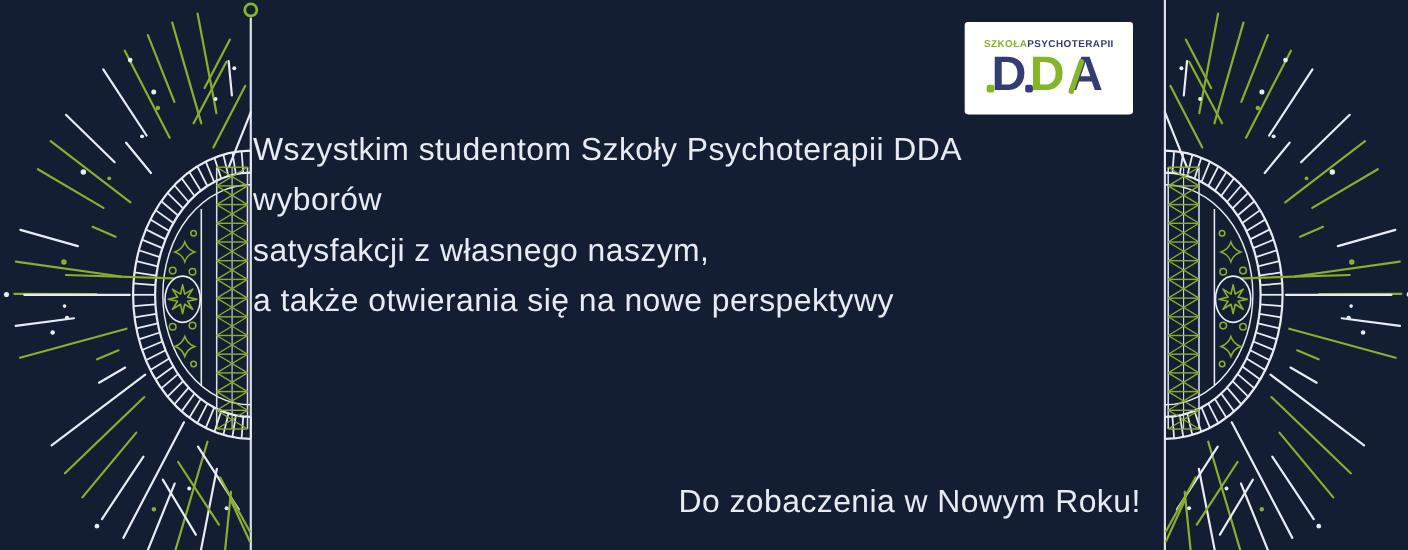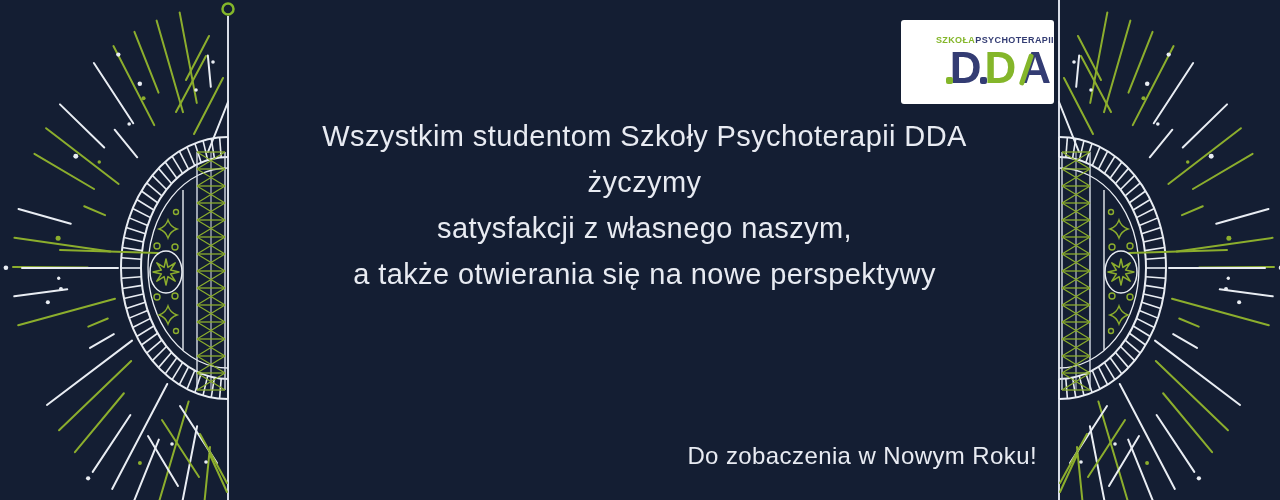--- a/index.html
+++ b/index.html
@@ -8,35 +8,35 @@
     background:var(--bg,#141e33);
     font-family:"Liberation Sans", sans-serif;
   }
   .orn{position:absolute; top:0; width:460px; height:500px;}
   .orn.left{left:0;}
   .orn.right{left:827px; transform:scaleX(-1);}
 
   
   .message{
     position:absolute; left:230px; right:221px; top:113px;
-    text-align:center; color:var(--text,#e8ebf2);
+    text-align:left; color:var(--text,#e8ebf2);
     font-size:29px; font-weight:400; letter-spacing:.4px;
   }
   .message .line{height:46px; line-height:46px; white-space:nowrap;}
   .closing{
     position:absolute; left:230px; right:221px; top:436px;
     height:40px; line-height:40px; text-align:right; padding-right:22px;
-    color:var(--text,#e8ebf2); font-size:24px; letter-spacing:.4px; white-space:nowrap;
+    color:var(--text,#e8ebf2); font-size:29px; letter-spacing:.4px; white-space:nowrap;
   }
 
   
   .logo{
-    position:absolute; left:901px; top:20px; width:153px; height:84px;
+    position:absolute; left:877px; top:20px; width:153px; height:84px;
     background:var(--logo-bg,#fff); border-radius:3px;
-    display:flex; flex-direction:column; align-items:flex-end; justify-content:center; gap:3px;
+    display:flex; flex-direction:column; align-items:center; justify-content:center; gap:3px;
   }
   .logo-top{font-size:9px; font-weight:bold; letter-spacing:.4px; white-space:nowrap; line-height:1;}
   .lg-green{color:var(--green,#84b62a);}
   .lg-navy{color:var(--navy,#333c73);}
   .logo-dda{display:flex; font-size:44px; font-weight:800; line-height:.92; letter-spacing:3px;}
   .ld{position:relative; display:inline-block;}
   .ld-n{color:var(--navy,#333c73);}
   .ld-g{color:var(--green,#84b62a);}
   .ddot{position:absolute; left:-4px; bottom:4px; width:7px; height:7px; border-radius:2px; display:block;}
   .ddot.g{background:var(--green,#84b62a);}
@@ -375,20 +375,20 @@
     </div>
     <div class="logo-dda">
       <span class="ld ld-n"><i class="ddot g"></i><span>D</span></span>
       <span class="ld ld-g"><i class="ddot n"></i><span>D</span></span>
       <span class="ld ld-n"><i class="a-accent"></i><span>A</span></span>
     </div>
   </div>
 
   <div class="message">
     <div class="line">Wszystkim studentom Szkoły Psychoterapii DDA</div>
-    <div class="line">życzymy</div>
+    <div class="line">wyborów</div>
     <div class="line">satysfakcji z własnego naszym,</div>
     <div class="line">a także otwierania się na nowe perspektywy</div>
   </div>
 
   <div class="closing">Do zobaczenia w Nowym Roku!</div>
 
 </div>
 
 </body></html>

